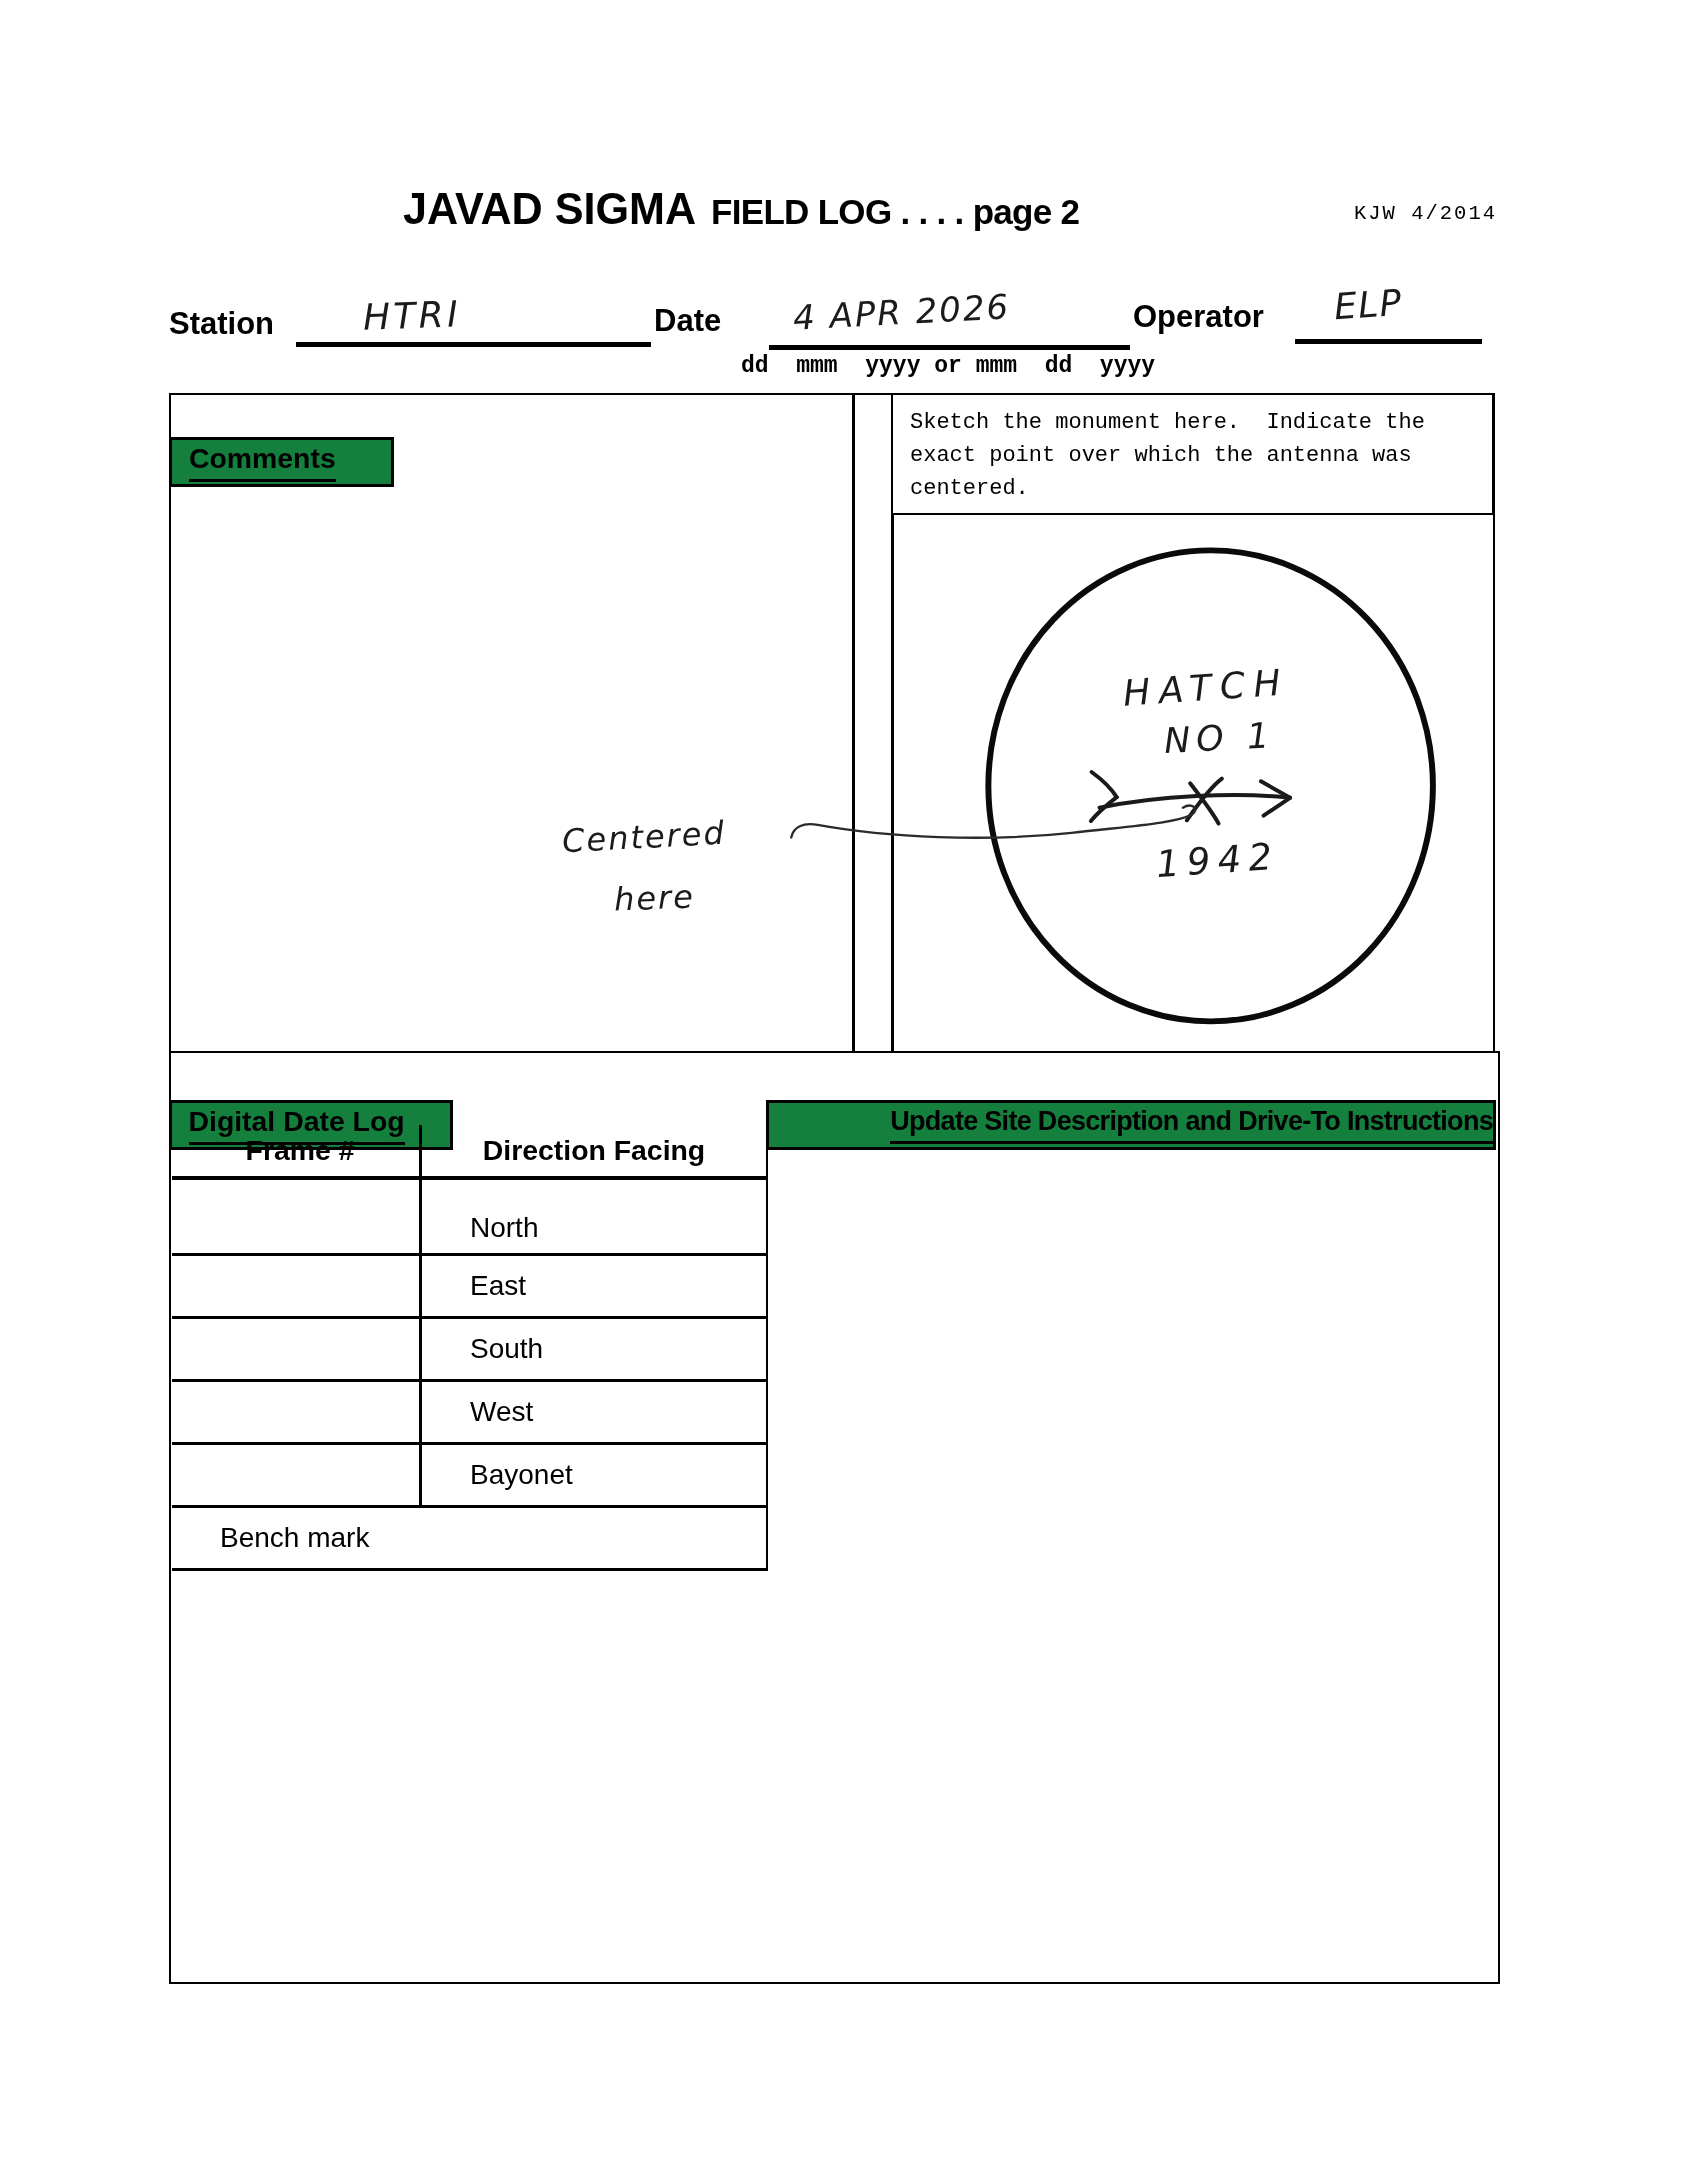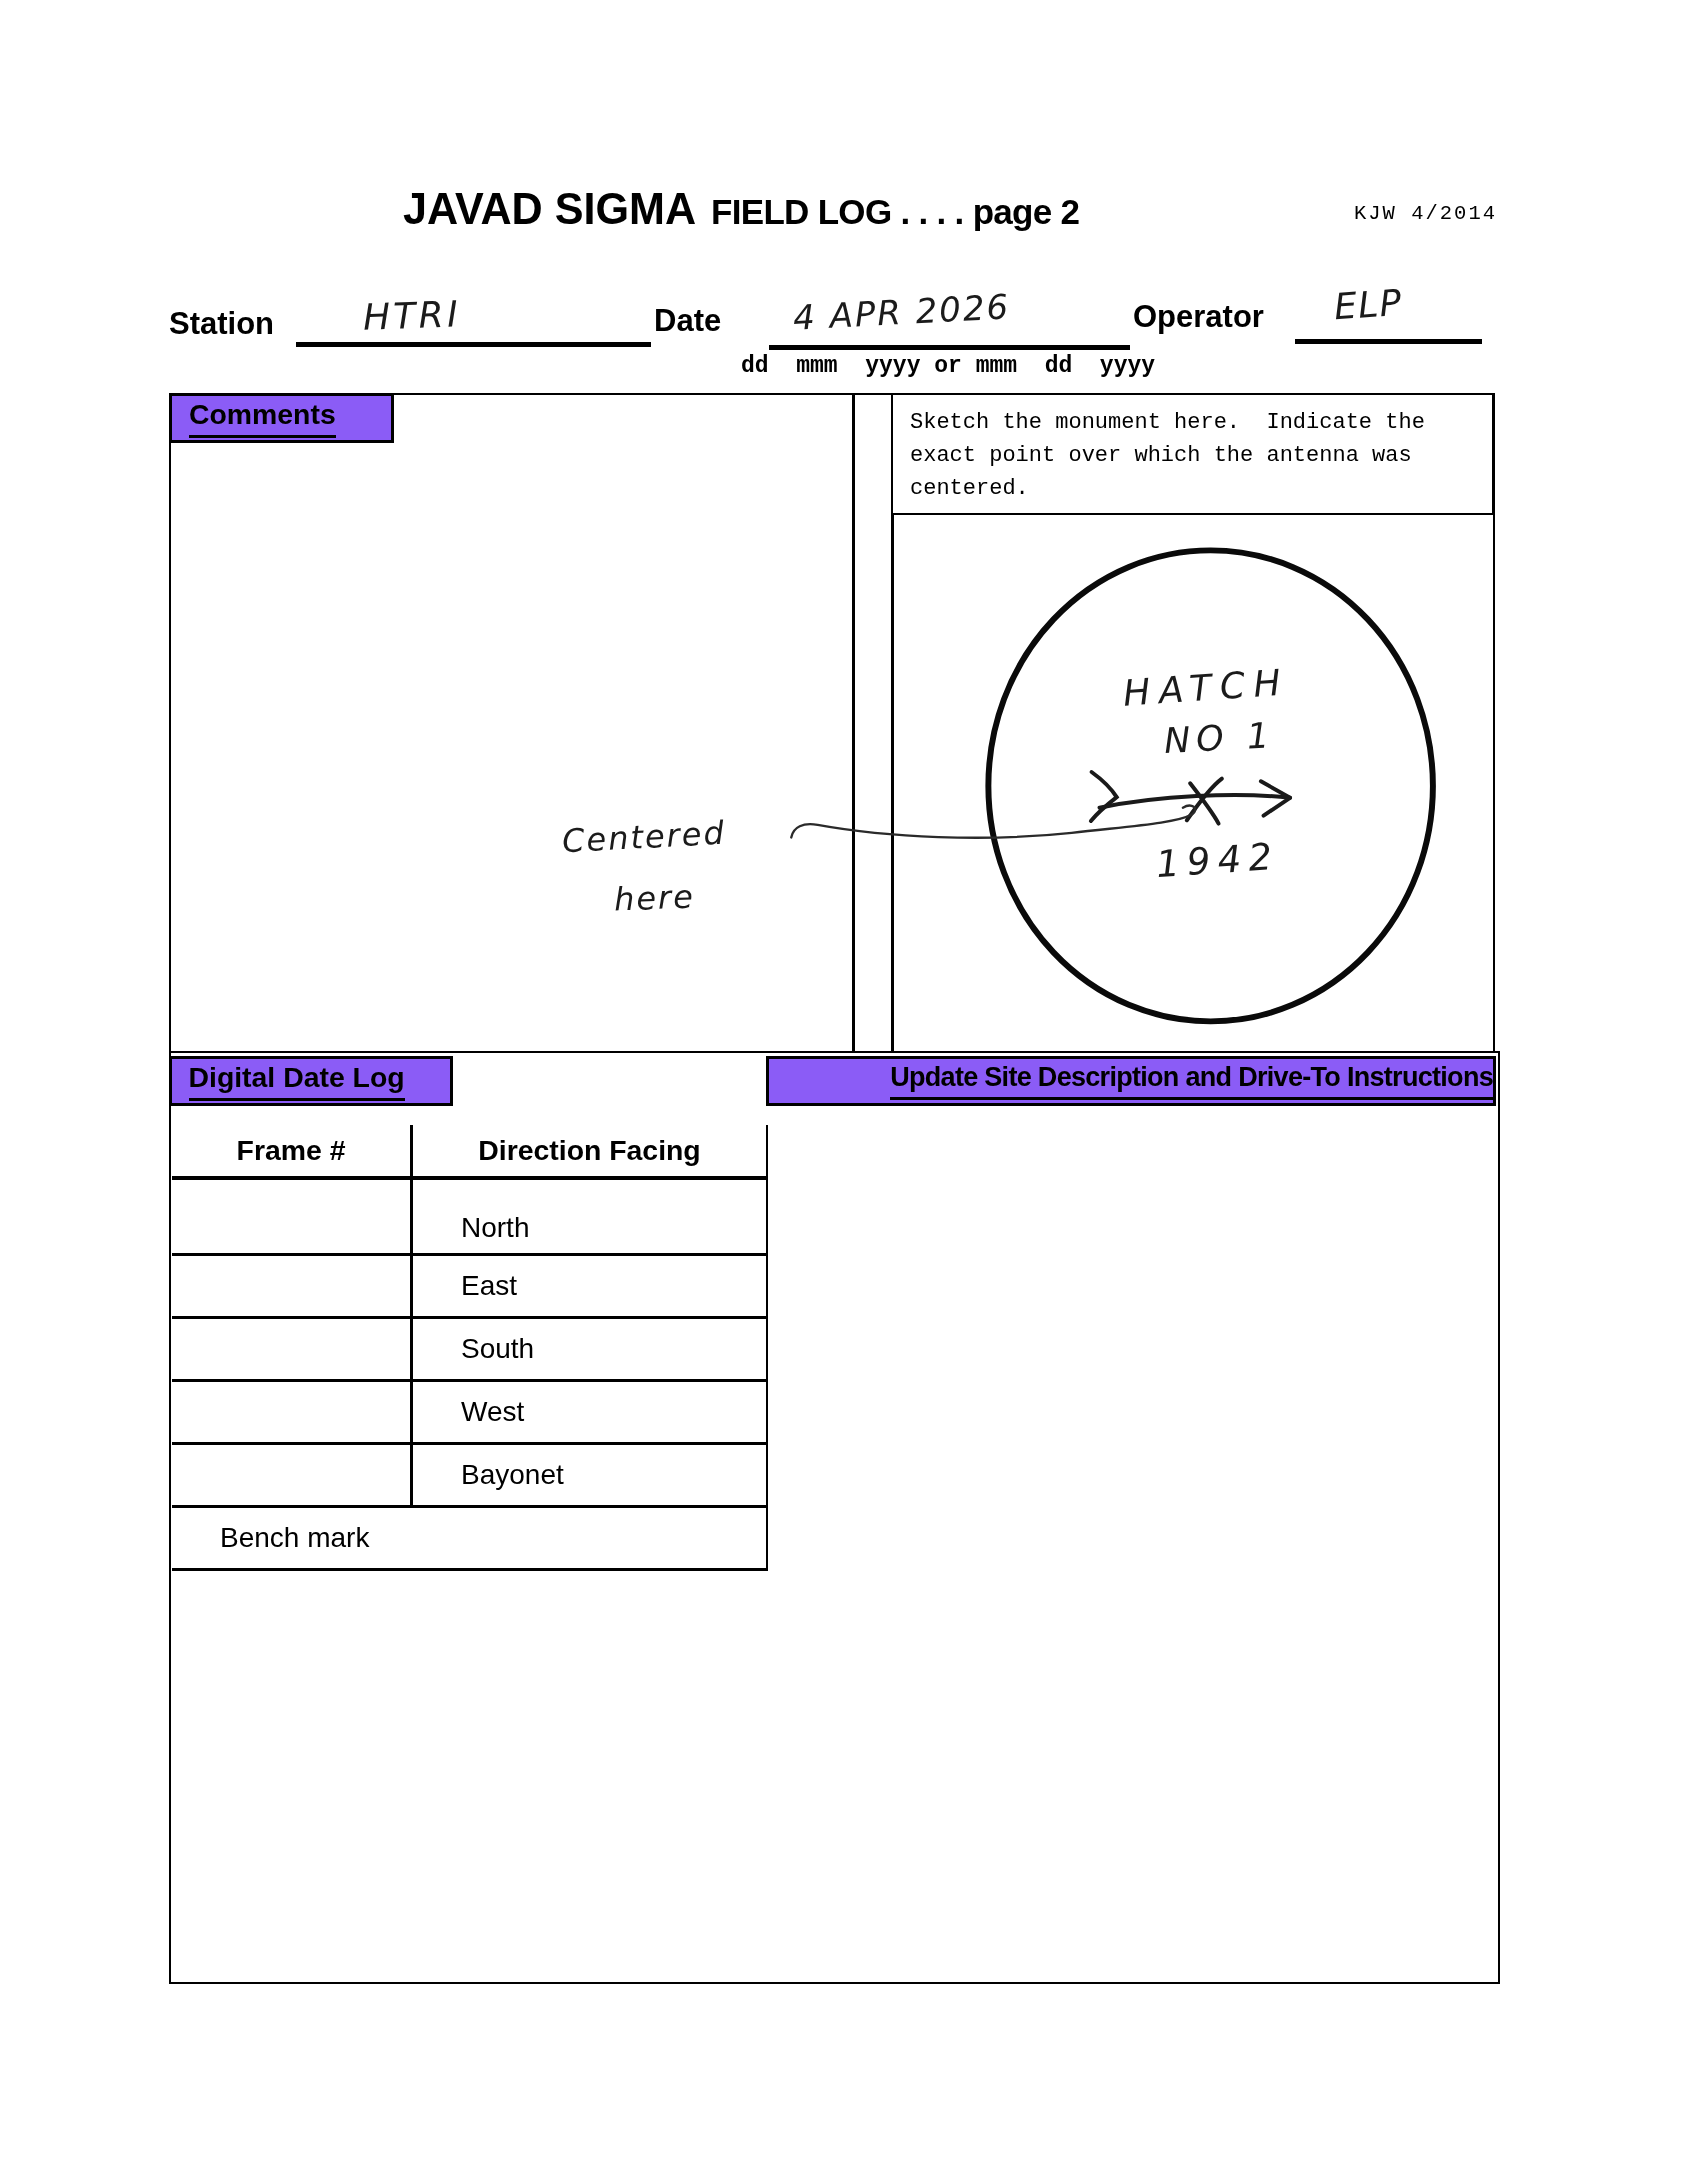--- a/index.html
+++ b/index.html
@@ -13,27 +13,27 @@
   .brand{font-size:44px;font-weight:bold;letter-spacing:0px;transform:scaleX(.98);}
   .logtitle{font-size:35px;font-weight:bold;margin-left:12px;letter-spacing:-0.7px;}
   .revision{left:1354px;top:202px;font-family:"Liberation Mono",monospace;font-size:20.5px;letter-spacing:2px;}
   
   .metalabel{font-size:31px;font-weight:bold;}
   .writeline{height:4.6px;background:#000;}
   .hand{font-family:"DejaVu Sans",sans-serif;font-style:italic;color:#1b1b1b;white-space:nowrap;}
   .hint{font-family:Liberation Mono, monospace;font-weight:bold;font-size:23px;white-space:pre;letter-spacing:0px;}
   
   .frame{border:2.6px solid #000;background:#fff;}
-  .thickframe{border:3.3px solid #000;background:#8b5cf6;}
+  .thickframe{border:3.3px solid #000;background:#15803d;margin-top:44px;}
   .label-underline{border-bottom:3.3px solid #000;padding-bottom:4px;}
   .section-label{font-size:28.4px;font-weight:bold;white-space:nowrap;}
   .mono-note{font-family:"Liberation Mono",monospace;font-size:22px;line-height:1.52;white-space:pre-wrap;}
   
   .pt-row{display:flex;border-bottom:3.3px solid #000;}
-  .pt-c1{width:238px;border-right:3.3px solid #000;flex:none;display:flex;align-items:center;justify-content:center;}
+  .pt-c1{width:238px;border-right:3.3px solid #000;flex:none;display:flex;align-items:center;justify-content:center;margin-left:9px;}
   .pt-c2{flex:1;display:flex;align-items:center;}
   .pt-head{font-size:28.4px;font-weight:bold;}
   .dir-label{font-size:28px;padding-left:48px;}
   svg{position:absolute;left:0;top:0;pointer-events:none;}
 </style>
 </head>
 <body>
 
 <div id="page">
 

